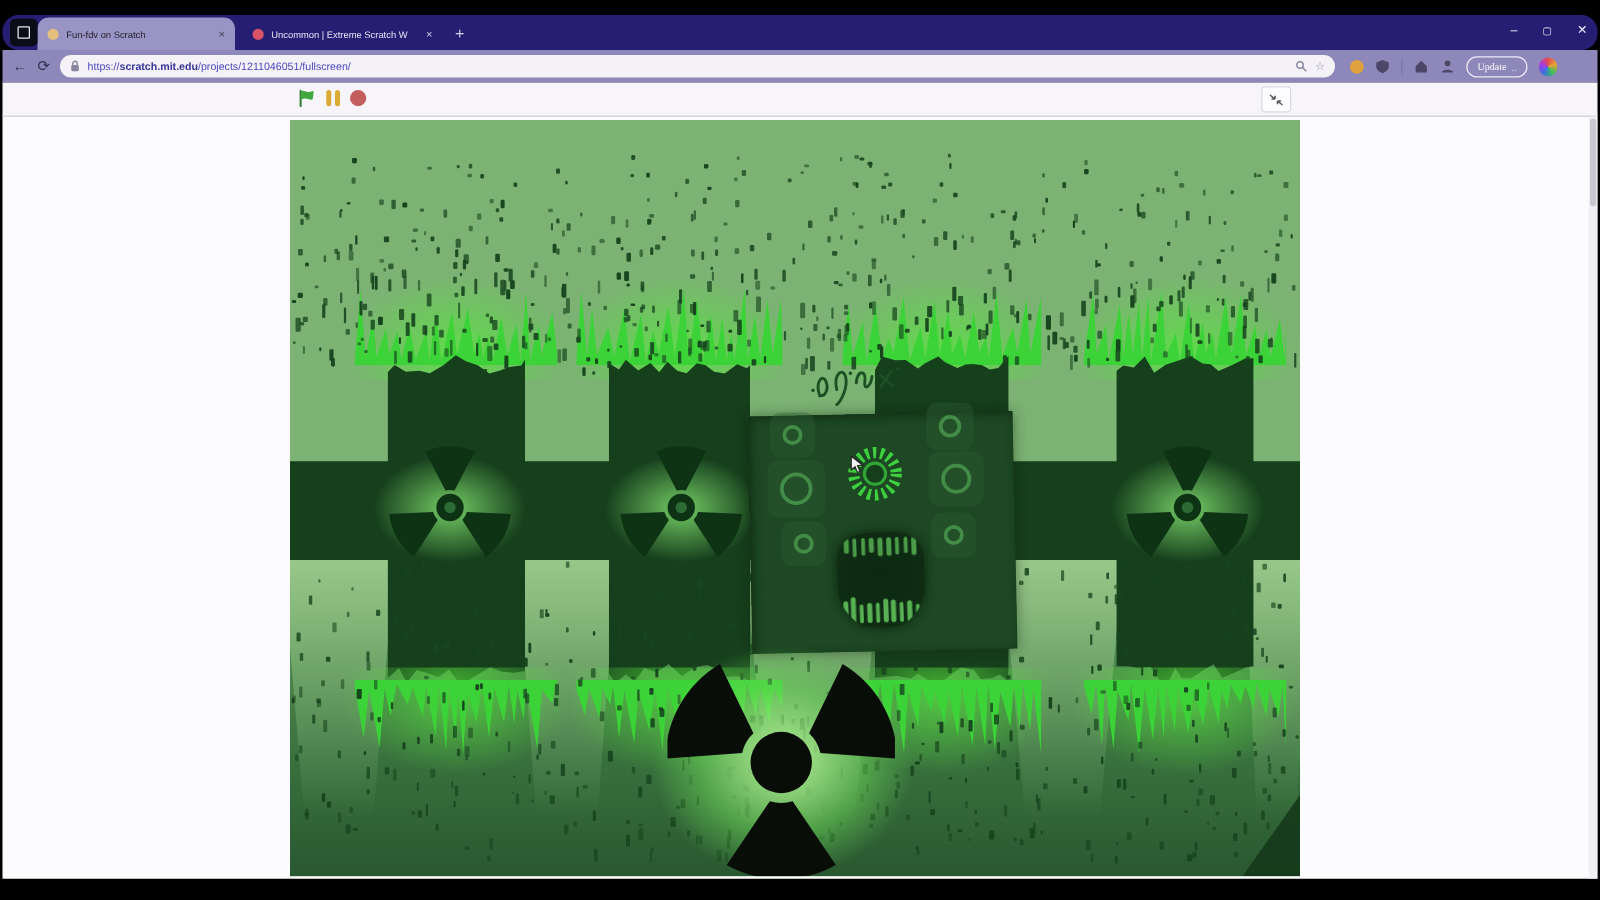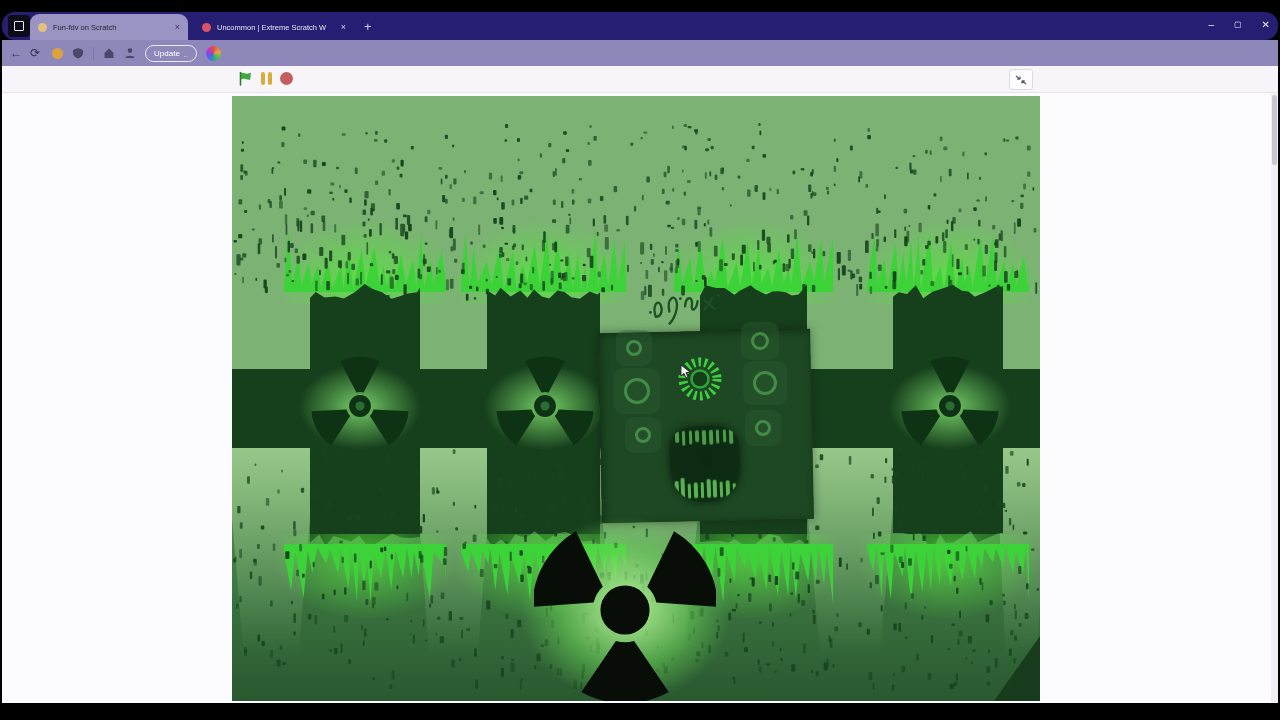--- a/index.html
+++ b/index.html
@@ -31,21 +31,21 @@
   .nav-glyph{color:#343050;font-size:12px;line-height:12px;}
   #url-pill{height:18px;background:#f4f2f7;border-radius:10px;flex:0 0 auto;width:1020px;display:flex;align-items:center;
             padding:0 8px;gap:6px;box-sizing:border-box;}
   #url-text{font-size:8.5px;color:var(--accent-indigo);white-space:nowrap;overflow:hidden;flex:1;}
   #url-text .host{color:#37349a;font-weight:bold;}
   .pill-icon{color:#8a86a0;font-size:9px;flex:0 0 auto;}
   #ext-cluster{display:flex;align-items:center;gap:9px;margin-left:4px;}
   #ext-orange{width:11px;height:11px;border-radius:50%;background:#dfa13d;}
   .tb-divider{width:1px;height:13px;background:#7a75a6;}
   #update-btn{height:15px;border:1.5px solid #eceaf4;border-radius:9px;display:flex;align-items:center;gap:4px;
-              padding:0 8px;color:#ffffff;font-size:8px;}
+              padding:0 8px;color:#ffffff;font-size:8px;font-family:Liberation Serif, serif;}
   #update-more{color:#cfcde0;font-size:8px;}
   #avatar{width:15px;height:15px;border-radius:50%;
           background:conic-gradient(#e54b4b,#e5a33b,#3bbf5c,#3b6fe5,#a53be5,#e54b4b);}
   
   #ctrlbar{height:26px;background:#f7f5f9;border-bottom:1px solid #e6e3ec;position:relative;flex:0 0 auto;}
   #sc-controls{position:absolute;left:236px;top:5px;display:flex;align-items:center;gap:8px;}
   .pause-bars{display:flex;gap:3px;}
   .pause-bars i{width:4px;height:13px;background:var(--pause-yellow);border-radius:2px;display:block;}
   #stop-btn{width:13px;height:13px;border-radius:50%;background:var(--stop-red);}
   #fs-exit{position:absolute;right:245px;top:3px;width:22px;height:19px;background:#fdfdff;border:1px solid #dddaе4;
@@ -86,20 +86,32 @@
       <span>–</span>
       <span style="font-size:8px;">▢</span>
       <span>✕</span>
     </div>
   </div>
 
   <div id="toolbar">
     <span class="nav-glyph">←</span>
     <span class="nav-glyph">⟳</span>
 
+    <div id="url-pill">
+      <svg width="8" height="10" viewBox="0 0 8 10">
+        <rect x="1" y="4" width="6" height="5" rx="1" fill="#8a86a0"></rect>
+        <path d="M2.2,4 V2.8 a1.8,1.8 0 0 1 3.6,0 V4" fill="none" stroke="#8a86a0" stroke-width="1.1"></path>
+      </svg>
+      <span id="url-text"><span>https://</span><span class="host">scratch.mit.edu</span><span>/projects/1211046051/fullscreen/</span></span>
+      <svg width="10" height="10" viewBox="0 0 10 10">
+        <circle cx="4" cy="4" r="2.6" fill="none" stroke="#8a86a0" stroke-width="1.2"></circle>
+        <path d="M6,6 L9,9" stroke="#8a86a0" stroke-width="1.2"></path>
+      </svg>
+      <span class="pill-icon">☆</span>
+    </div>
 
     <div id="ext-cluster">
       <span id="ext-orange"></span>
       <svg width="12" height="12" viewBox="0 0 12 12">
         <path d="M6,1 L11,3 V6.5 C11,9.5 6,11.5 6,11.5 C6,11.5 1,9.5 1,6.5 V3 Z" fill="#4c4668"></path>
       </svg>
       <span class="tb-divider"></span>
       <svg width="12" height="12" viewBox="0 0 12 12">
         <path d="M1.5,6 L6,1.5 L10.5,6 V11 H1.5 Z" fill="#4c4668"></path>
       </svg>

